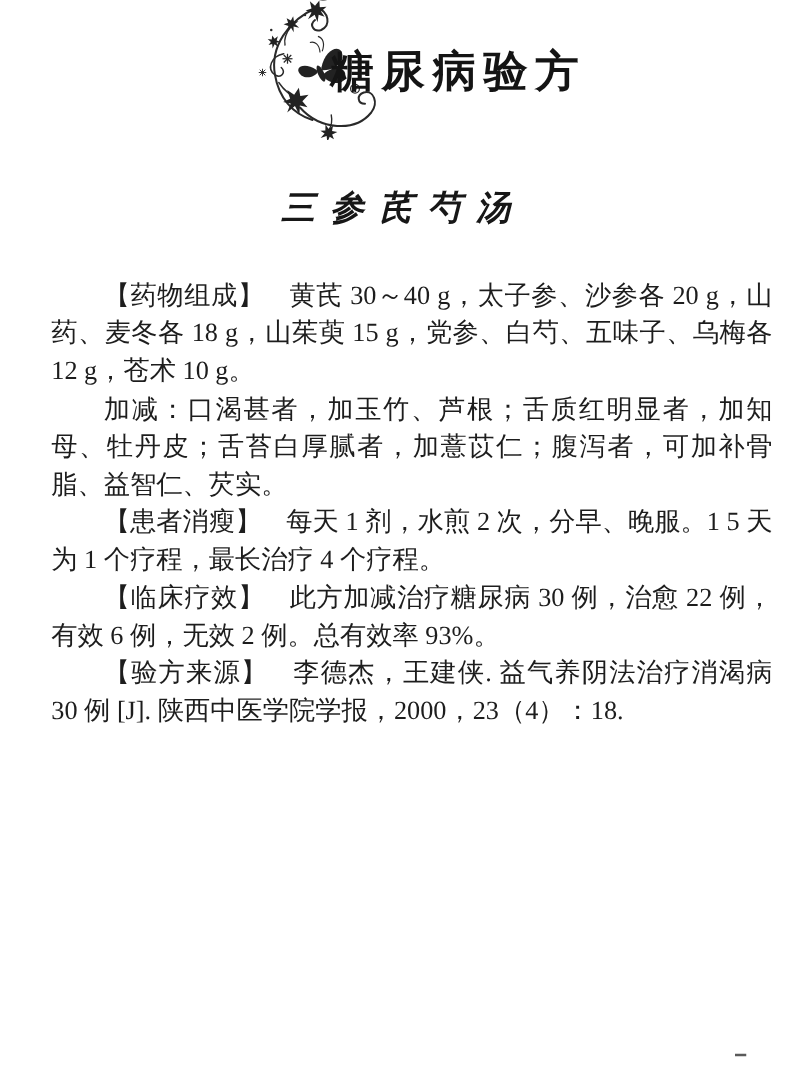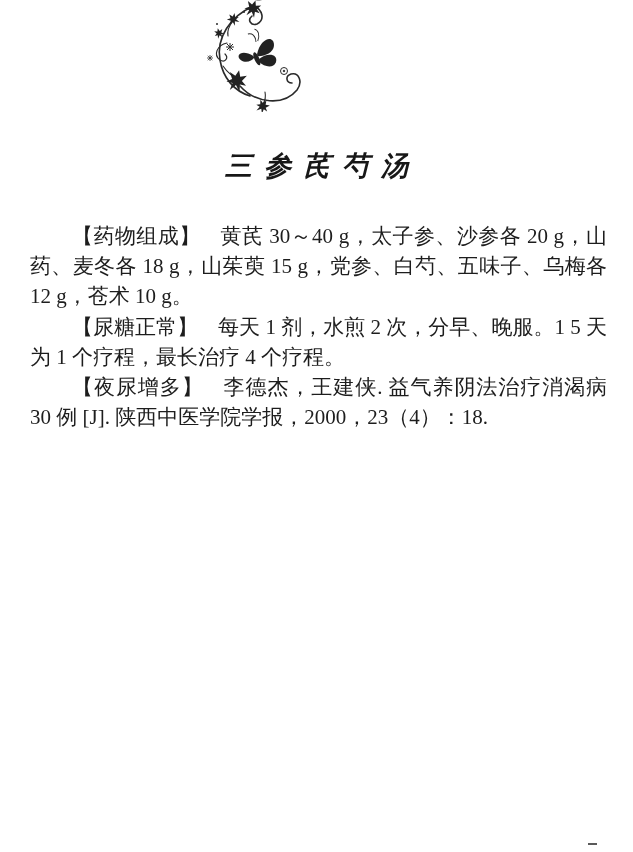--- a/index.html
+++ b/index.html
@@ -19,21 +19,21 @@
     white-space:nowrap;color:#141414;
   }
   .recipe-title{
     position:absolute;left:0;top:148px;width:633px;margin:0;
     text-align:center;
     font-size:27px;font-weight:600;font-style:italic;
     letter-spacing:12px;text-indent:12px;
     color:#171717;
   }
   .body-text{
-    position:absolute;left:30px;top:221px;width:577px;
+    position:absolute;left:41px;top:221px;width:577px;
     font-size:21px;line-height:30.2px;
     text-align:justify;
   }
   .body-text p{margin:0;text-indent:2em;}
   .label{margin-right:0.95em;}
   .corner-mark{
     position:absolute;right:36px;bottom:7px;
     width:9px;height:2px;background:#5a5a5a;
   }
 </style>
@@ -81,23 +81,26 @@
       <circle cx="88" cy="71" r="3.5" fill="none"></circle>
       <circle cx="88" cy="71" r="0.8" fill="#2a2a2a"></circle>
       <circle cx="48" cy="12" r="1" fill="#2a2a2a" stroke="none"></circle>
       <circle cx="21" cy="24" r="1" fill="#2a2a2a" stroke="none"></circle>
       <g transform="translate(60,42) rotate(-30)">
         <path d="M0,0 C3,-6 1,-10 -3,-11" fill="none" stroke-width="0.9"></path>
         <path d="M2,0 C7,-4 8,-9 5,-12" fill="none" stroke-width="0.9"></path>
       </g>
     </g>
   </svg>
+  <h1 class="chapter-title">糖尿病验方</h1>
 </div>
 
 <h2 class="recipe-title">三参芪芍汤</h2>
 
 <main class="body-text" id="recipe-body">
     <p><span class="label">【药物组成】</span><span>黄芪 30～40 g，太子参、沙参各 20 g，山药、麦冬各 18 g，山茱萸 15 g，党参、白芍、五味子、乌梅各 12 g，苍术 10 g。</span></p>
-    <p><span class="label">【尿糖正常】</span><span>每天 1 剂，水煎 2 次，分早、晚服。1 5 天为 1 个疗程，最长治疗 4 个疗程。</span></p>
-    <p><span class="label">【夜尿增多】</span><span>李德杰，王建侠. 益气养阴法治疗消渴病 30 例 [J]. 陕西中医学院学报，2000，23（4）：18.</span></p>
+    <p><span>加减：口渴甚者，加玉竹、芦根；舌质红明显者，加知母、牡丹皮；舌苔白厚腻者，加薏苡仁；腹泻者，可加补骨脂、益智仁、芡实。</span></p>
+    <p><span class="label">【患者消瘦】</span><span>每天 1 剂，水煎 2 次，分早、晚服。1 5 天为 1 个疗程，最长治疗 4 个疗程。</span></p>
+    <p><span class="label">【临床疗效】</span><span>此方加减治疗糖尿病 30 例，治愈 22 例，有效 6 例，无效 2 例。总有效率 93%。</span></p>
+    <p><span class="label">【验方来源】</span><span>李德杰，王建侠. 益气养阴法治疗消渴病 30 例 [J]. 陕西中医学院学报，2000，23（4）：18.</span></p>
   </main>
 
 <div class="corner-mark"></div>
 
 </body></html>

